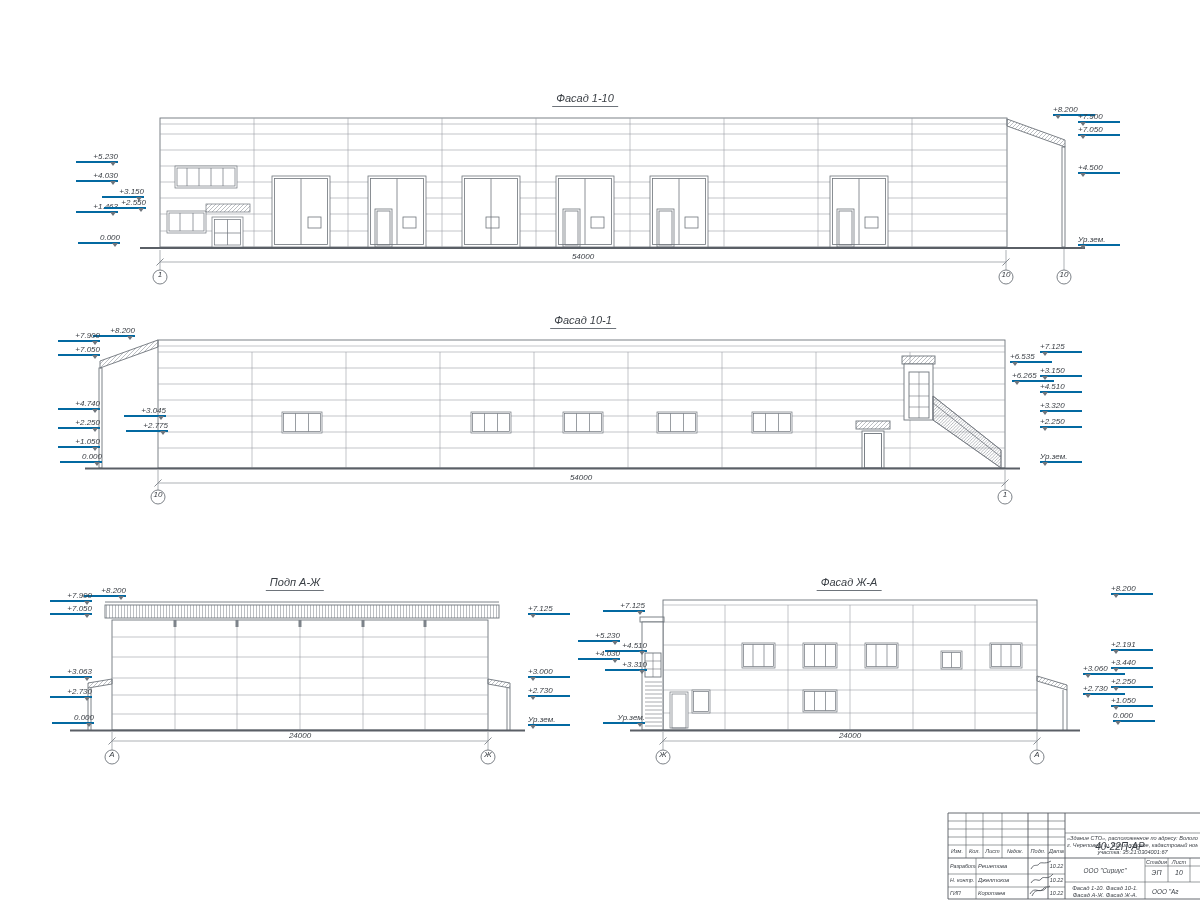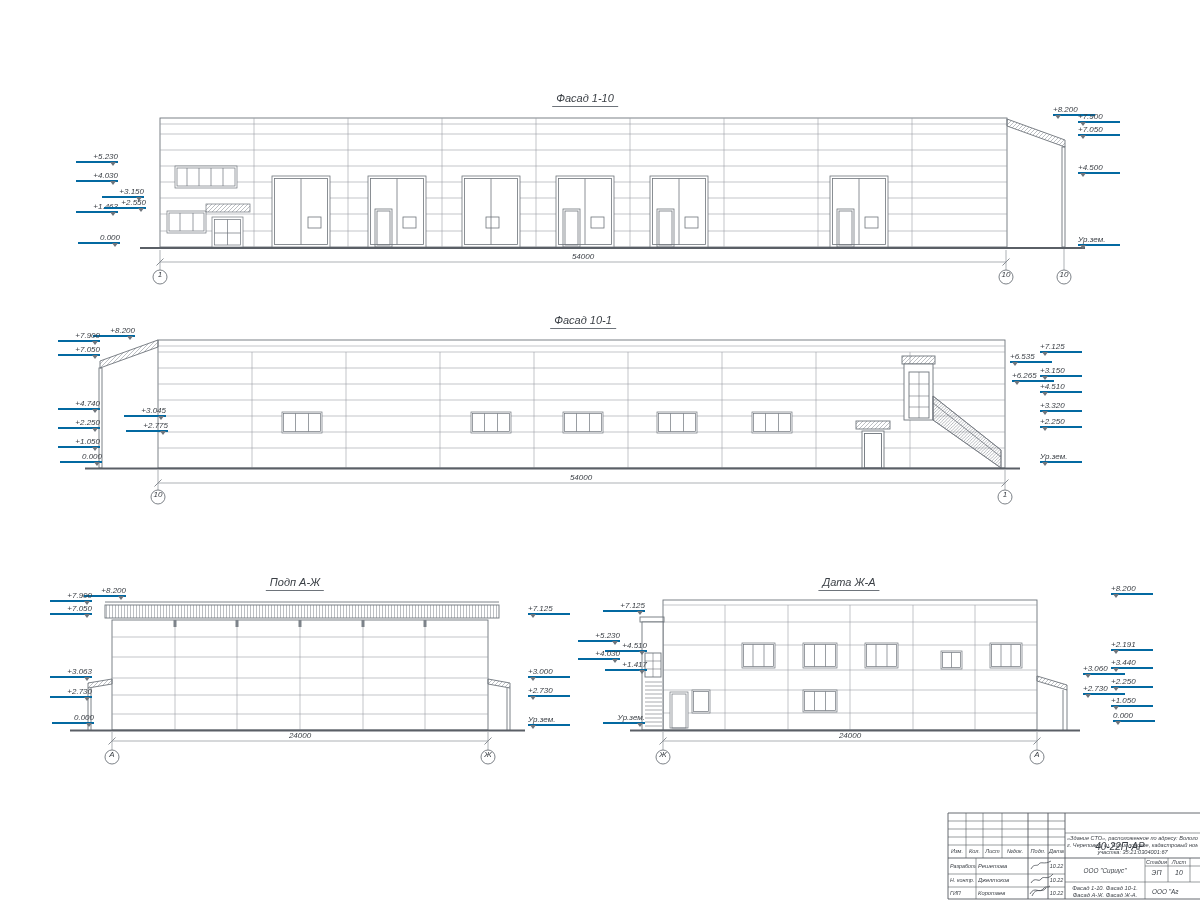--- a/index.html
+++ b/index.html
@@ -251,21 +251,21 @@
         <path d="M1031 869c3,-6 6,-2 8,-5c2,-3 5,1 12,-3"></path>
         <path d="M1031 883c4,-7 8,0 10,-4c3,-4 6,2 12,-5"></path>
         <path d="M1030 894c5,-9 9,1 14,-6c2,-2 4,0 6,-2 M1032 896c4,-10 10,-2 14,-8"></path>
       </g>
     </g>
   </svg>
 
   <span class="ftitle" style="left:585px;top:92px">Фасад 1-10</span>
   <span class="ftitle" style="left:583px;top:314px">Фасад 10-1</span>
   <span class="ftitle" style="left:295px;top:576px">Подп А-Ж</span>
-  <span class="ftitle" style="left:849px;top:576px">Дата Ж-А</span>
+  <span class="ftitle" style="left:849px;top:576px">Фасад Ж-А</span>
 
   <span class="dim" style="left:583px;top:252px">54000</span>
   <span class="dim" style="left:581px;top:473px">54000</span>
   <span class="dim" style="left:300px;top:731px">24000</span>
   <span class="dim" style="left:850px;top:731px">24000</span>
 
   <span class="axl" style="left:160px;top:277px">1</span>
   <span class="axl" style="left:1006px;top:277px">10</span>
   <span class="axl" style="left:1064px;top:277px">10</span>
   <span class="axl" style="left:158px;top:497px">10</span>
@@ -440,21 +440,21 @@
     </span>
   <span class="mark fr" style="left:605px;top:641px">
       <span class="t">+4.510</span>
       <i class="f"></i>
     </span>
   <span class="mark fr" style="left:578px;top:649px">
       <span class="t">+4.030</span>
       <i class="f"></i>
     </span>
   <span class="mark fr" style="left:605px;top:660px">
-      <span class="t">+1.417</span>
+      <span class="t">+3.310</span>
       <i class="f"></i>
     </span>
   <span class="mark fr" style="left:603px;top:713px">
       <span class="t">Ур.зем.</span>
       <i class="f"></i>
     </span>
   <span class="mark fl" style="left:1111px;top:584px">
       <span class="t">+8.200</span>
       <i class="f"></i>
     </span>

